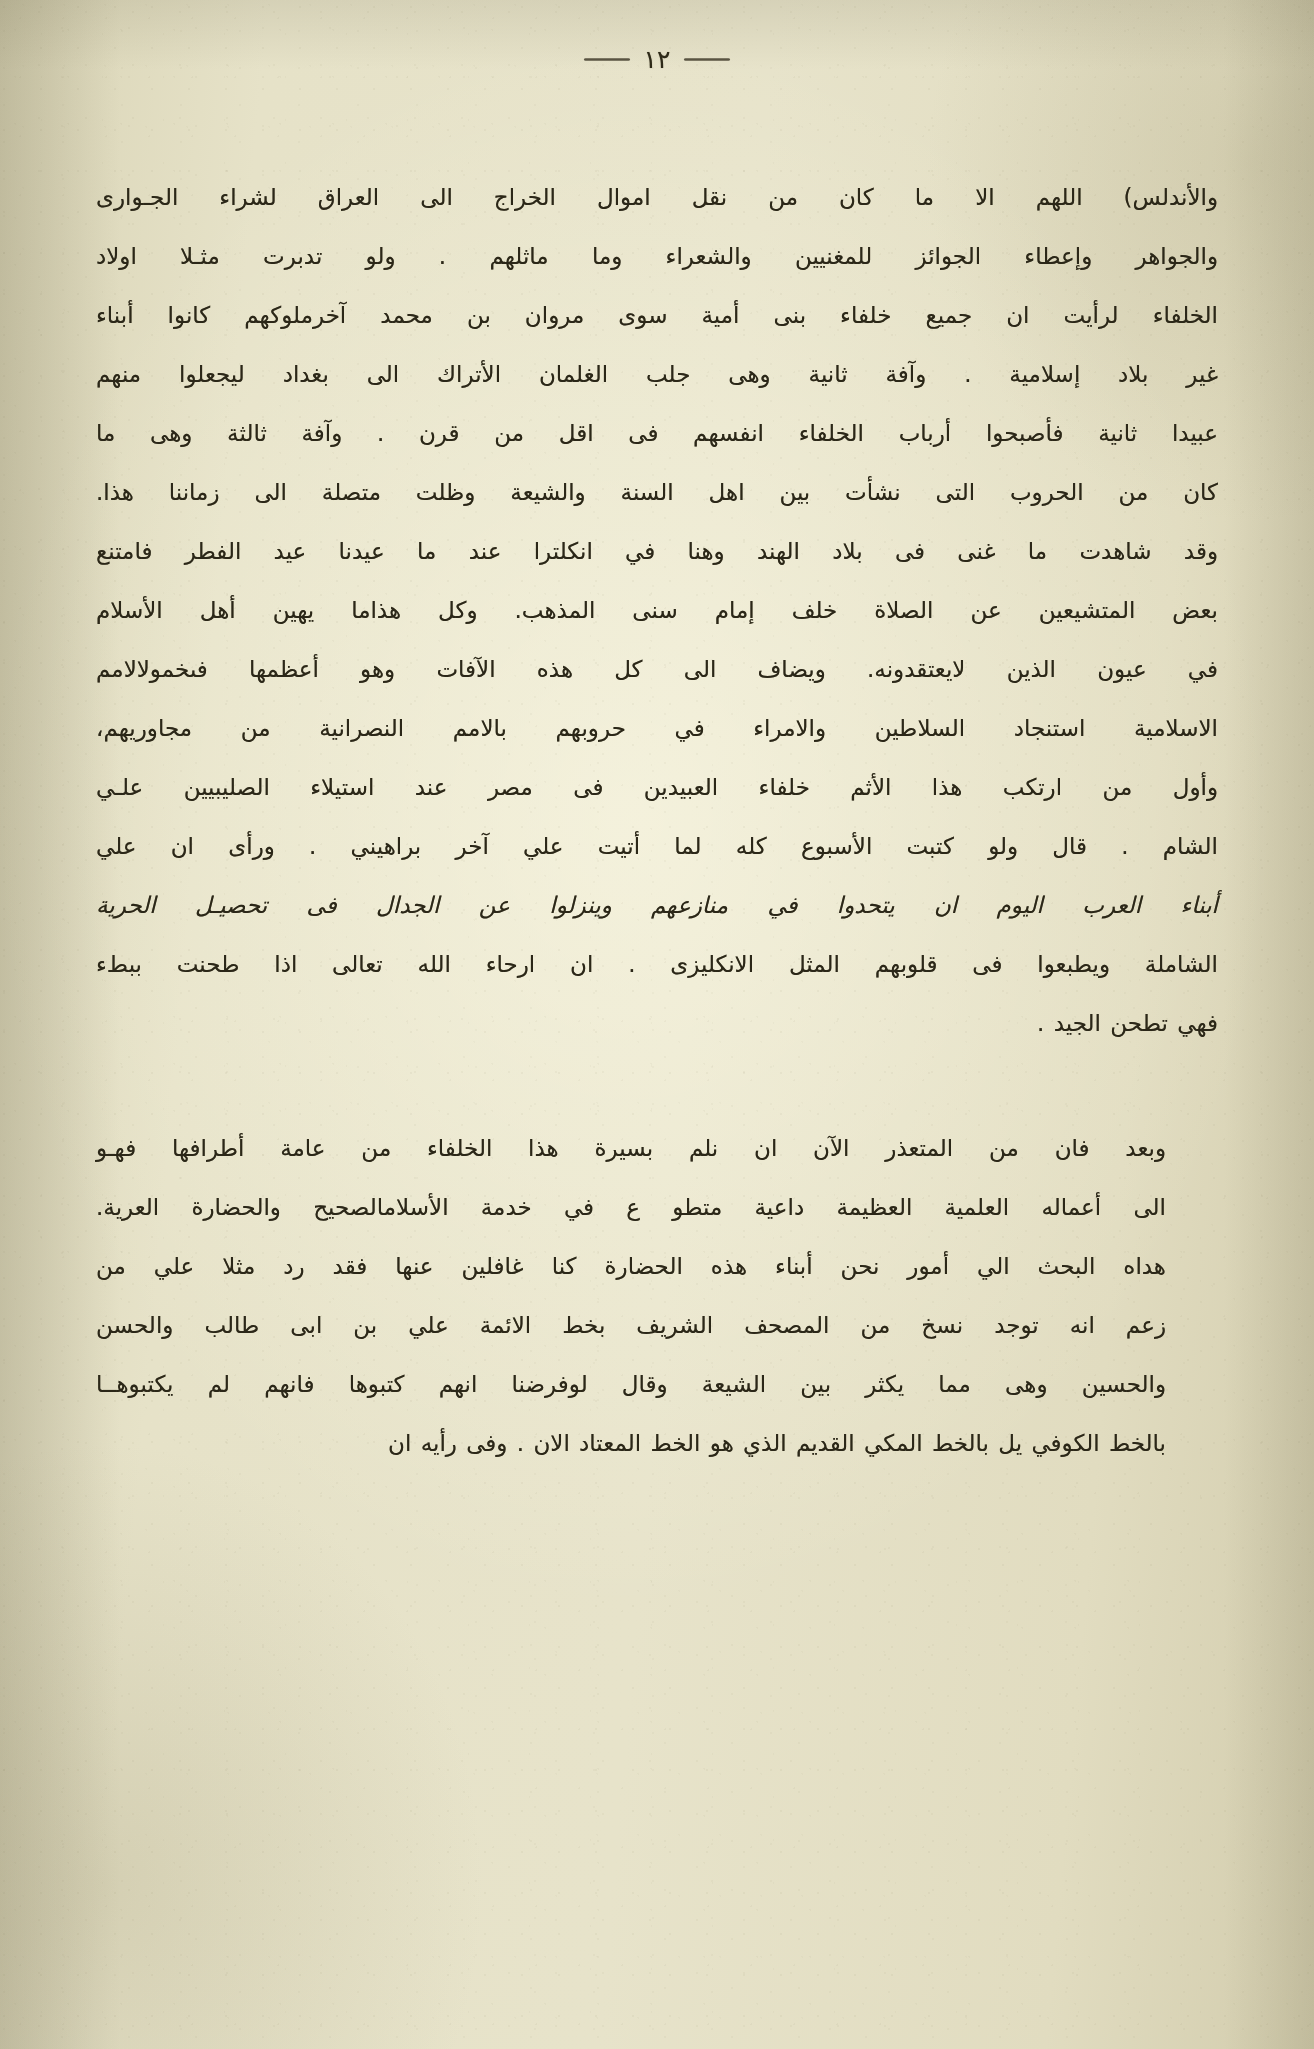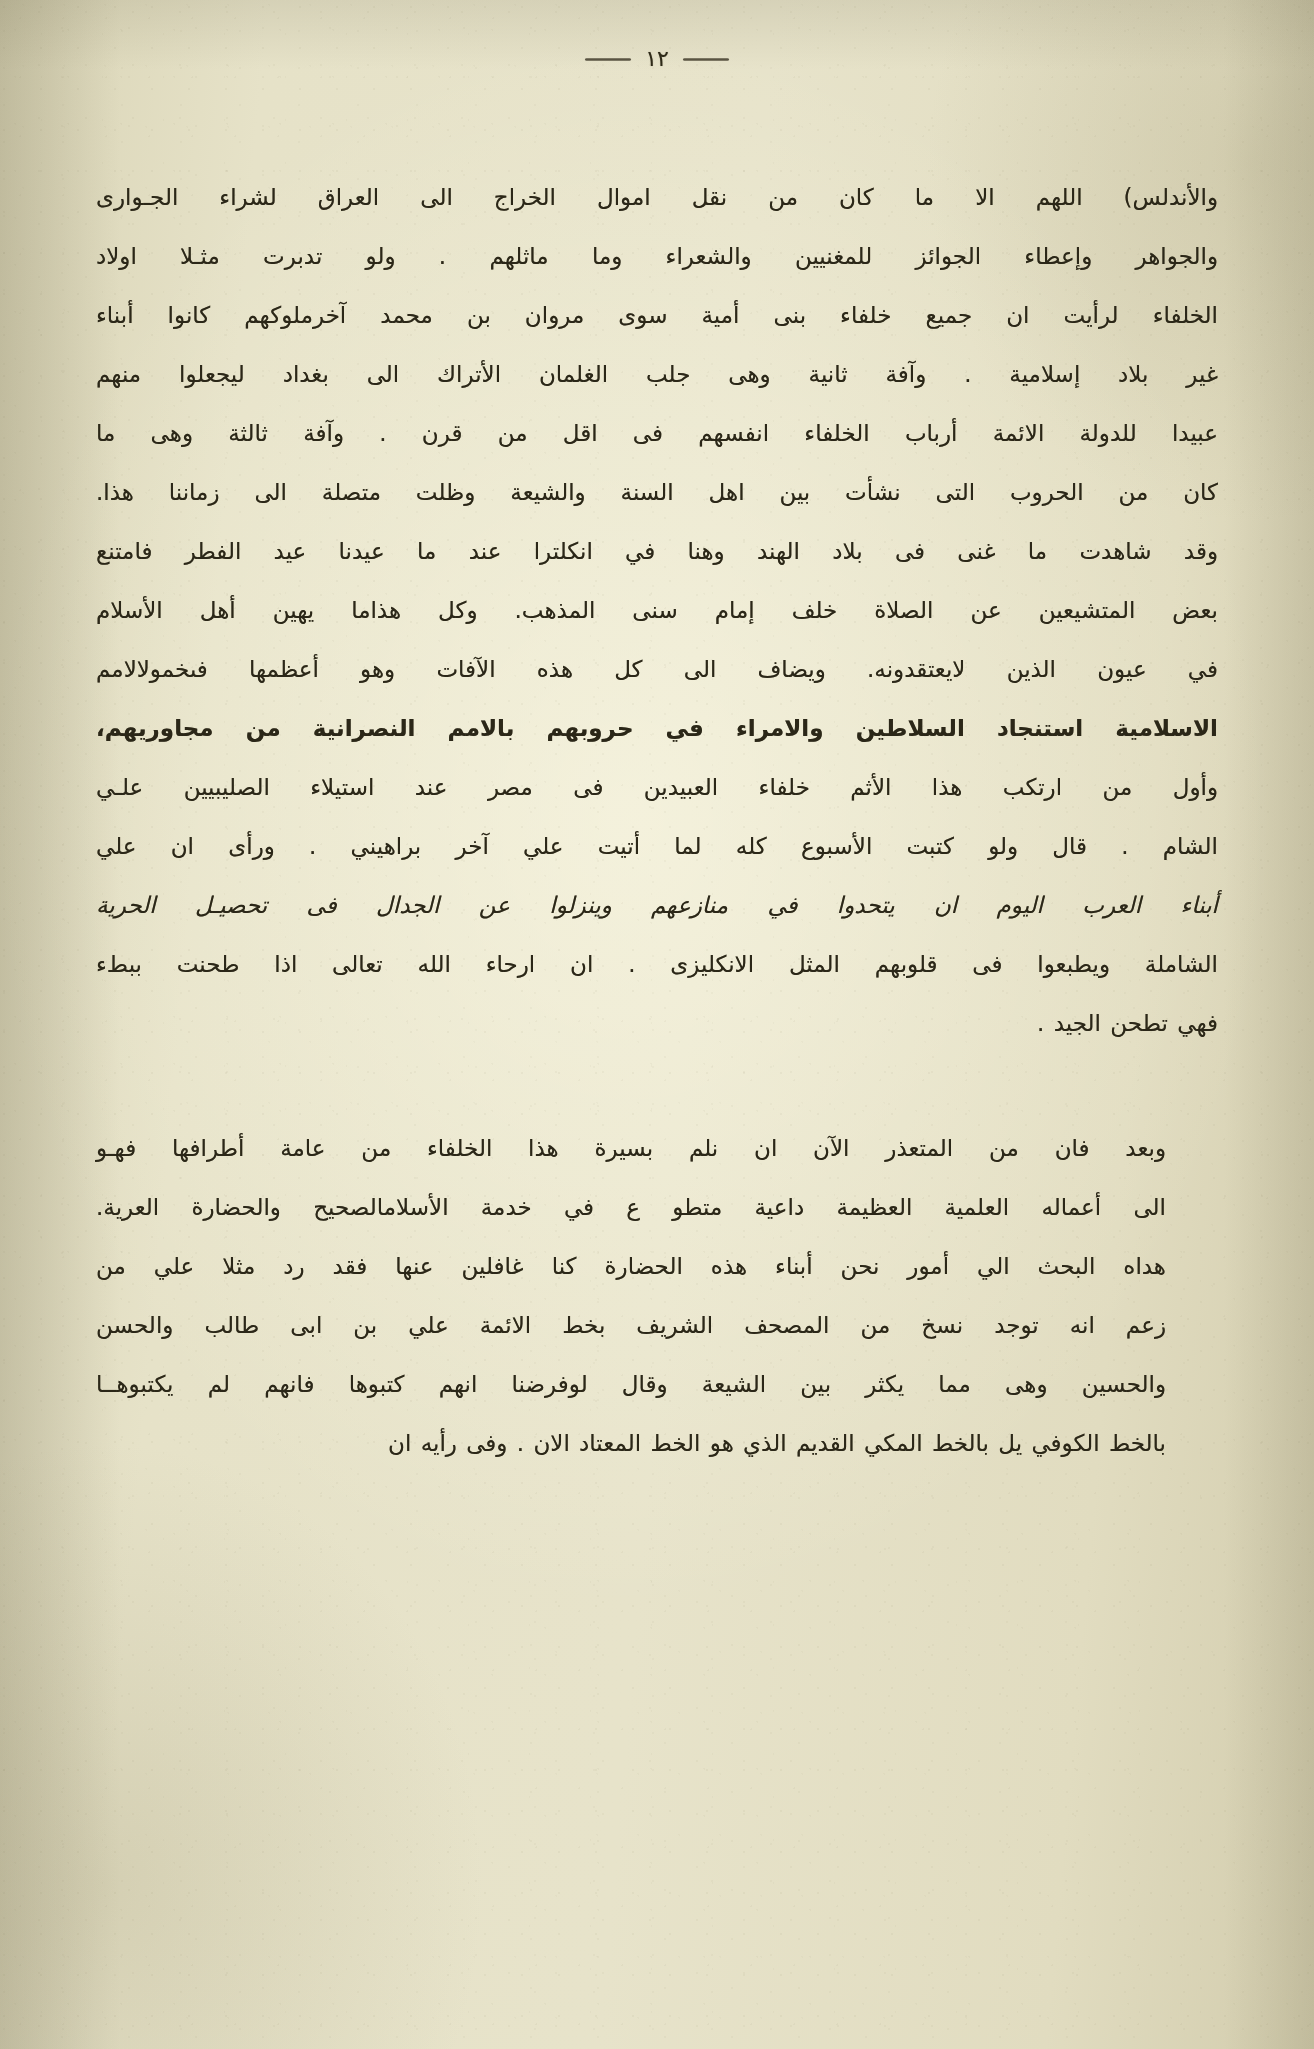--- a/index.html
+++ b/index.html
@@ -82,21 +82,21 @@
   .folio-rule {
     display: block;
     width: 46px;
     height: 3px;
     background: #3b3524;
     opacity: .82;
     border-radius: 2px;
     transform: scaleY(.85);
   }
   .folio-number {
-    font-size: 22px;
+    font-size: 25px;
     line-height: 1;
     letter-spacing: 1px;
     color: #2e2a18;
     font-family: "DejaVu Sans", "Liberation Sans", sans-serif;
     text-shadow: 0 0 1px rgba(60,54,34,.45);
   }
 
   
   .body-col {
     position: absolute;
@@ -138,26 +138,26 @@
     <span class="folio-number">١٢</span>
     <span class="folio-rule"></span>
   </div>
 
   <div class="body-col">
     <p class="para" id="para-1">
         <span class="para-line" style="display: block; text-align: justify; text-align-last: justify;">والأندلس) اللهم الا ما كان من نقل اموال الخراج الى العراق لشراء الجـوارى</span>
         <span class="para-line" style="display: block; text-align: justify; text-align-last: justify;">والجواهر وإعطاء الجوائز للمغنيين والشعراء وما ماثلهم . ولو تدبرت مثـلا اولاد</span>
         <span class="para-line" style="display: block; text-align: justify; text-align-last: justify;">الخلفاء لرأيت ان جميع خلفاء بنى أمية سوى مروان بن محمد آخرملوكهم كانوا أبناء</span>
         <span class="para-line" style="display: block; text-align: justify; text-align-last: justify;">غير بلاد إسلامية . وآفة ثانية وهى جلب الغلمان الأتراك الى بغداد ليجعلوا منهم</span>
-        <span class="para-line" style="display: block; text-align: justify; text-align-last: justify;">عبيدا للدولة الائمة أرباب الخلفاء انفسهم فى اقل من قرن . وآفة ثالثة وهى ما</span>
+        <span class="para-line" style="display: block; text-align: justify; text-align-last: justify;">عبيدا ثانية فأصبحوا أرباب الخلفاء انفسهم فى اقل من قرن . وآفة ثالثة وهى ما</span>
         <span class="para-line" style="display: block; text-align: justify; text-align-last: justify;">كان من الحروب التى نشأت بين اهل السنة والشيعة وظلت متصلة الى زماننا هذا.</span>
         <span class="para-line" style="display: block; text-align: justify; text-align-last: justify;">وقد شاهدت ما غنى فى بلاد الهند وهنا في انكلترا عند ما عيدنا عيد الفطر  فامتنع</span>
         <span class="para-line" style="display: block; text-align: justify; text-align-last: justify;">بعض المتشيعين عن  الصلاة خلف إمام سنى المذهب. وكل هذاما يهين أهل الأسلام</span>
         <span class="para-line" style="display: block; text-align: justify; text-align-last: justify;">في عيون الذين لايعتقدونه. ويضاف الى كل هذه الآفات وهو أعظمها فىخمولالامم</span>
-        <span class="para-line" style="display: block; text-align: justify; text-align-last: justify; font-weight: bold;">الاسلامية استنجاد السلاطين والامراء في حروبهم بالامم النصرانية من مجاوريهم،</span>
+        <span class="para-line" style="display: block; text-align: justify; text-align-last: justify;">الاسلامية استنجاد السلاطين والامراء في حروبهم بالامم النصرانية من مجاوريهم،</span>
         <span class="para-line" style="display: block; text-align: justify; text-align-last: justify;">وأول من ارتكب هذا الأثم خلفاء العبيدين فى مصر عند استيلاء الصليبيين علـي</span>
         <span class="para-line" style="display: block; text-align: justify; text-align-last: justify;">الشام . قال ولو كتبت الأسبوع كله لما أتيت علي آخر براهيني . ورأى ان علي</span>
         <span class="para-line" style="display: block; text-align: justify; text-align-last: justify; font-style: italic;">أبناء العرب اليوم ان يتحدوا في منازعهم وينزلوا عن الجدال فى تحصيـل الحرية</span>
         <span class="para-line" style="display: block; text-align: justify; text-align-last: justify;">الشاملة ويطبعوا فى قلوبهم المثل الانكليزى . ان ارحاء الله تعالى اذا طحنت ببطء</span>
         <span class="para-line" style="display: block; text-align: right; text-align-last: right;">فهي تطحن الجيد .</span>
       </p>
     <div class="para-gap"></div>
     <p class="para indented" id="para-2">
         <span class="para-line" style="display: block; text-align: justify; text-align-last: justify; text-indent: 52px;">وبعد فان من المتعذر الآن ان نلم بسيرة هذا الخلفاء من عامة أطرافها فهـو</span>
         <span class="para-line" style="display: block; text-align: justify; text-align-last: justify;">الى أعماله العلمية العظيمة داعية متطو ع في خدمة الأسلامالصحيح والحضارة العرية.</span>

